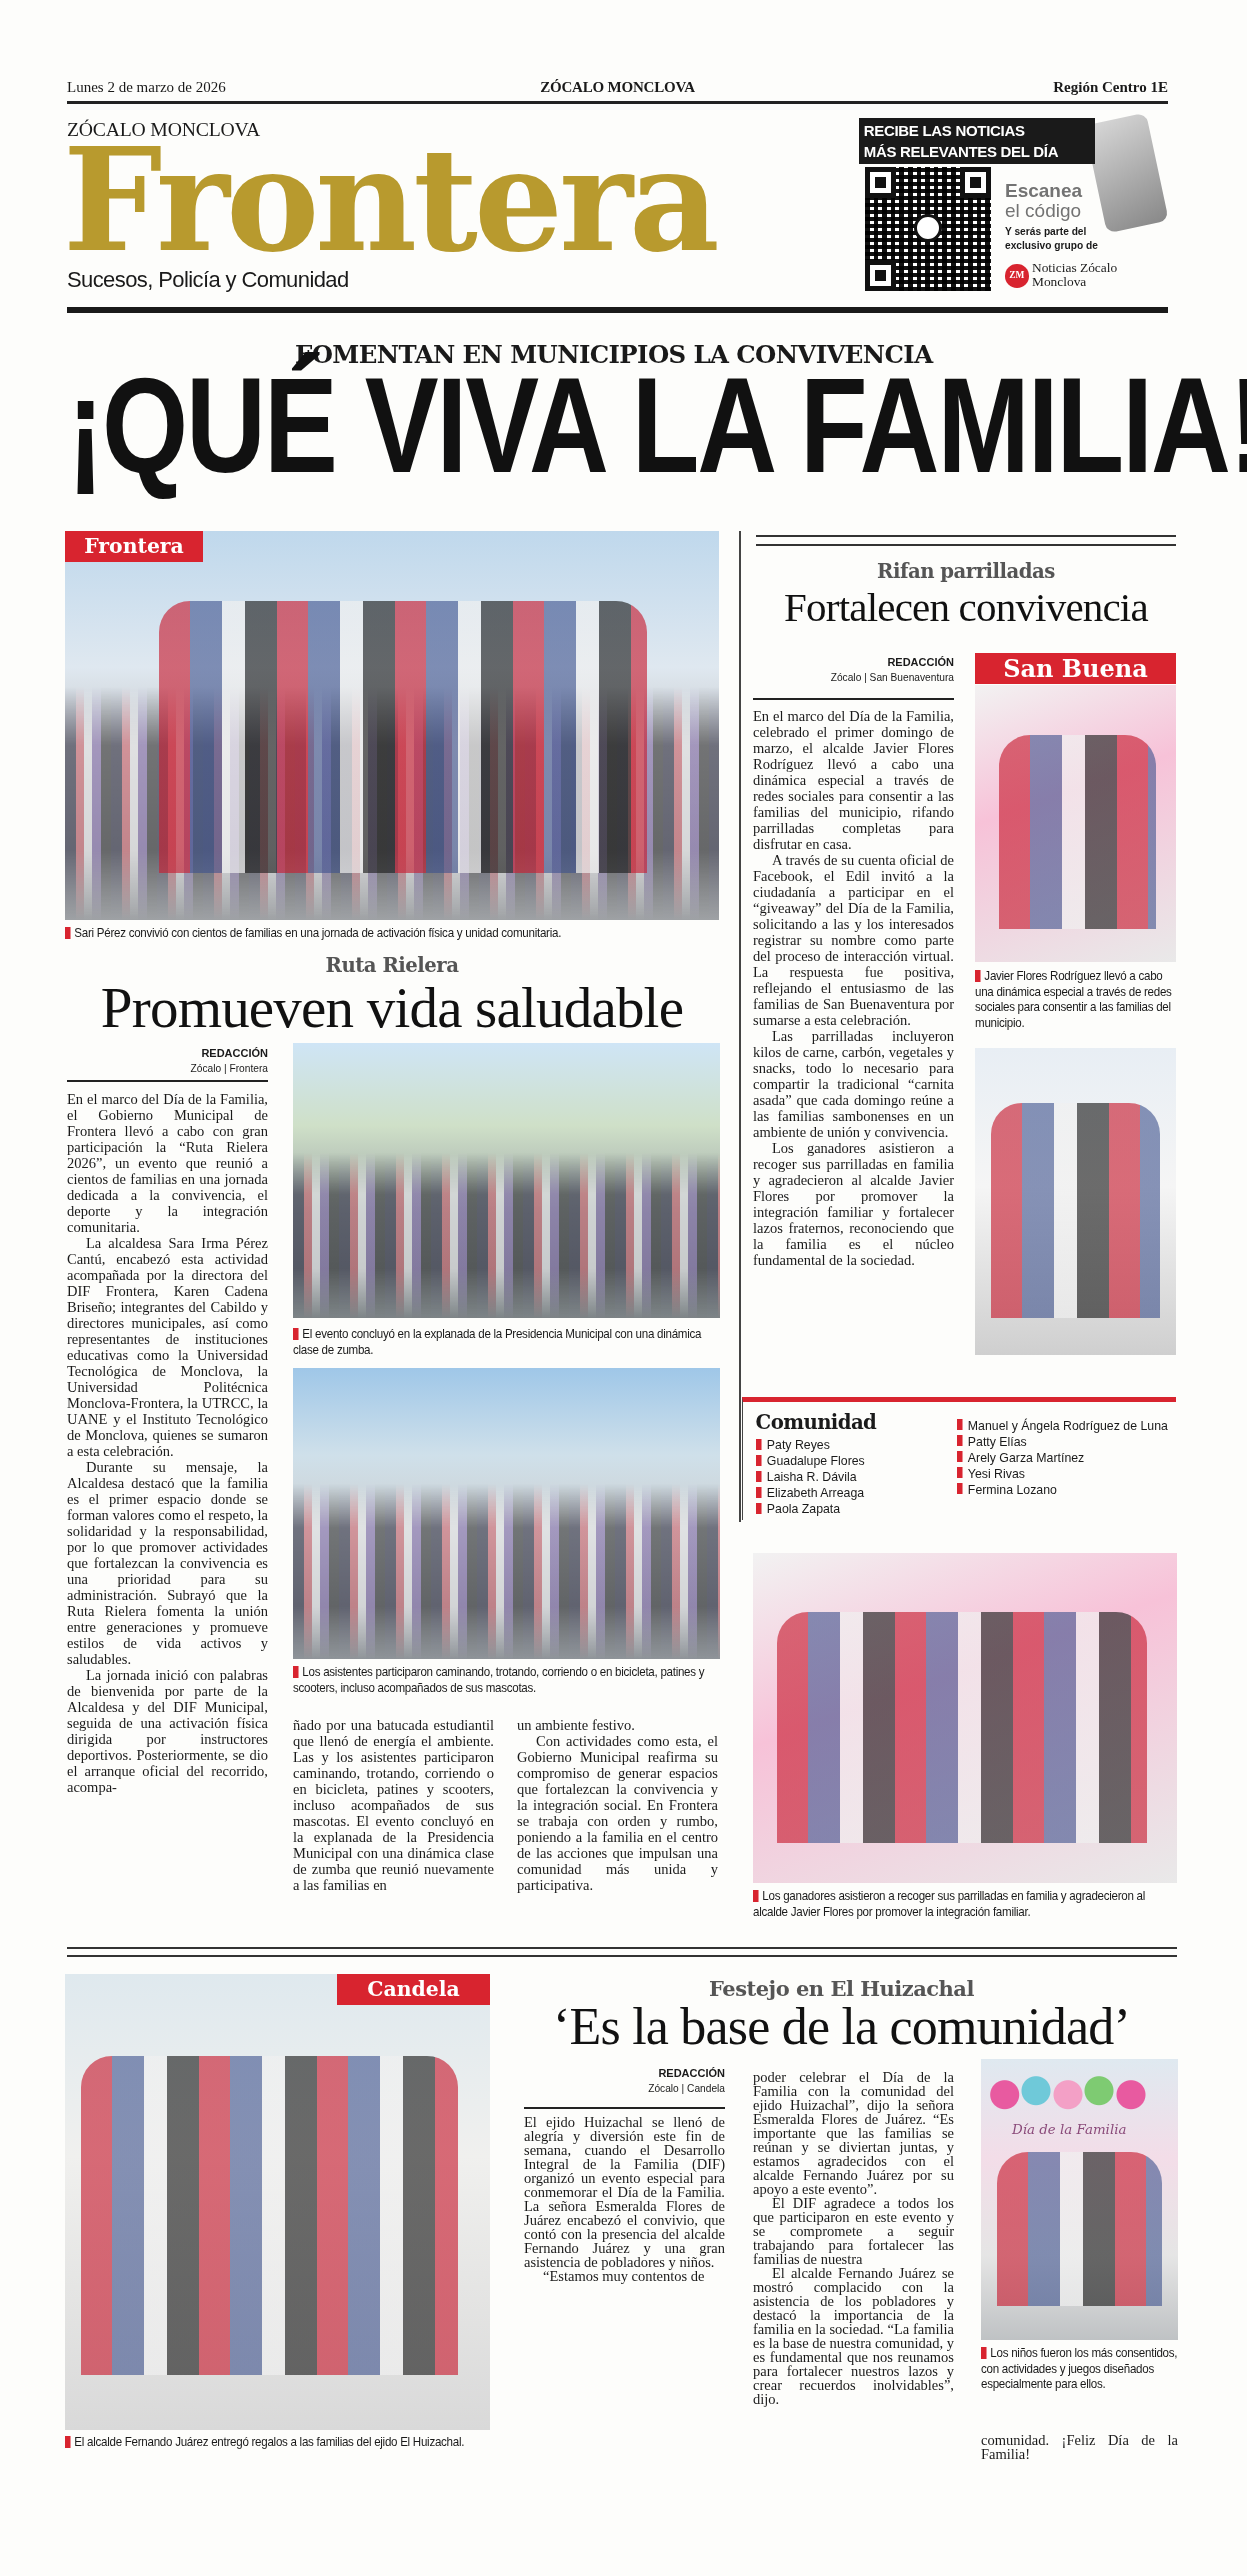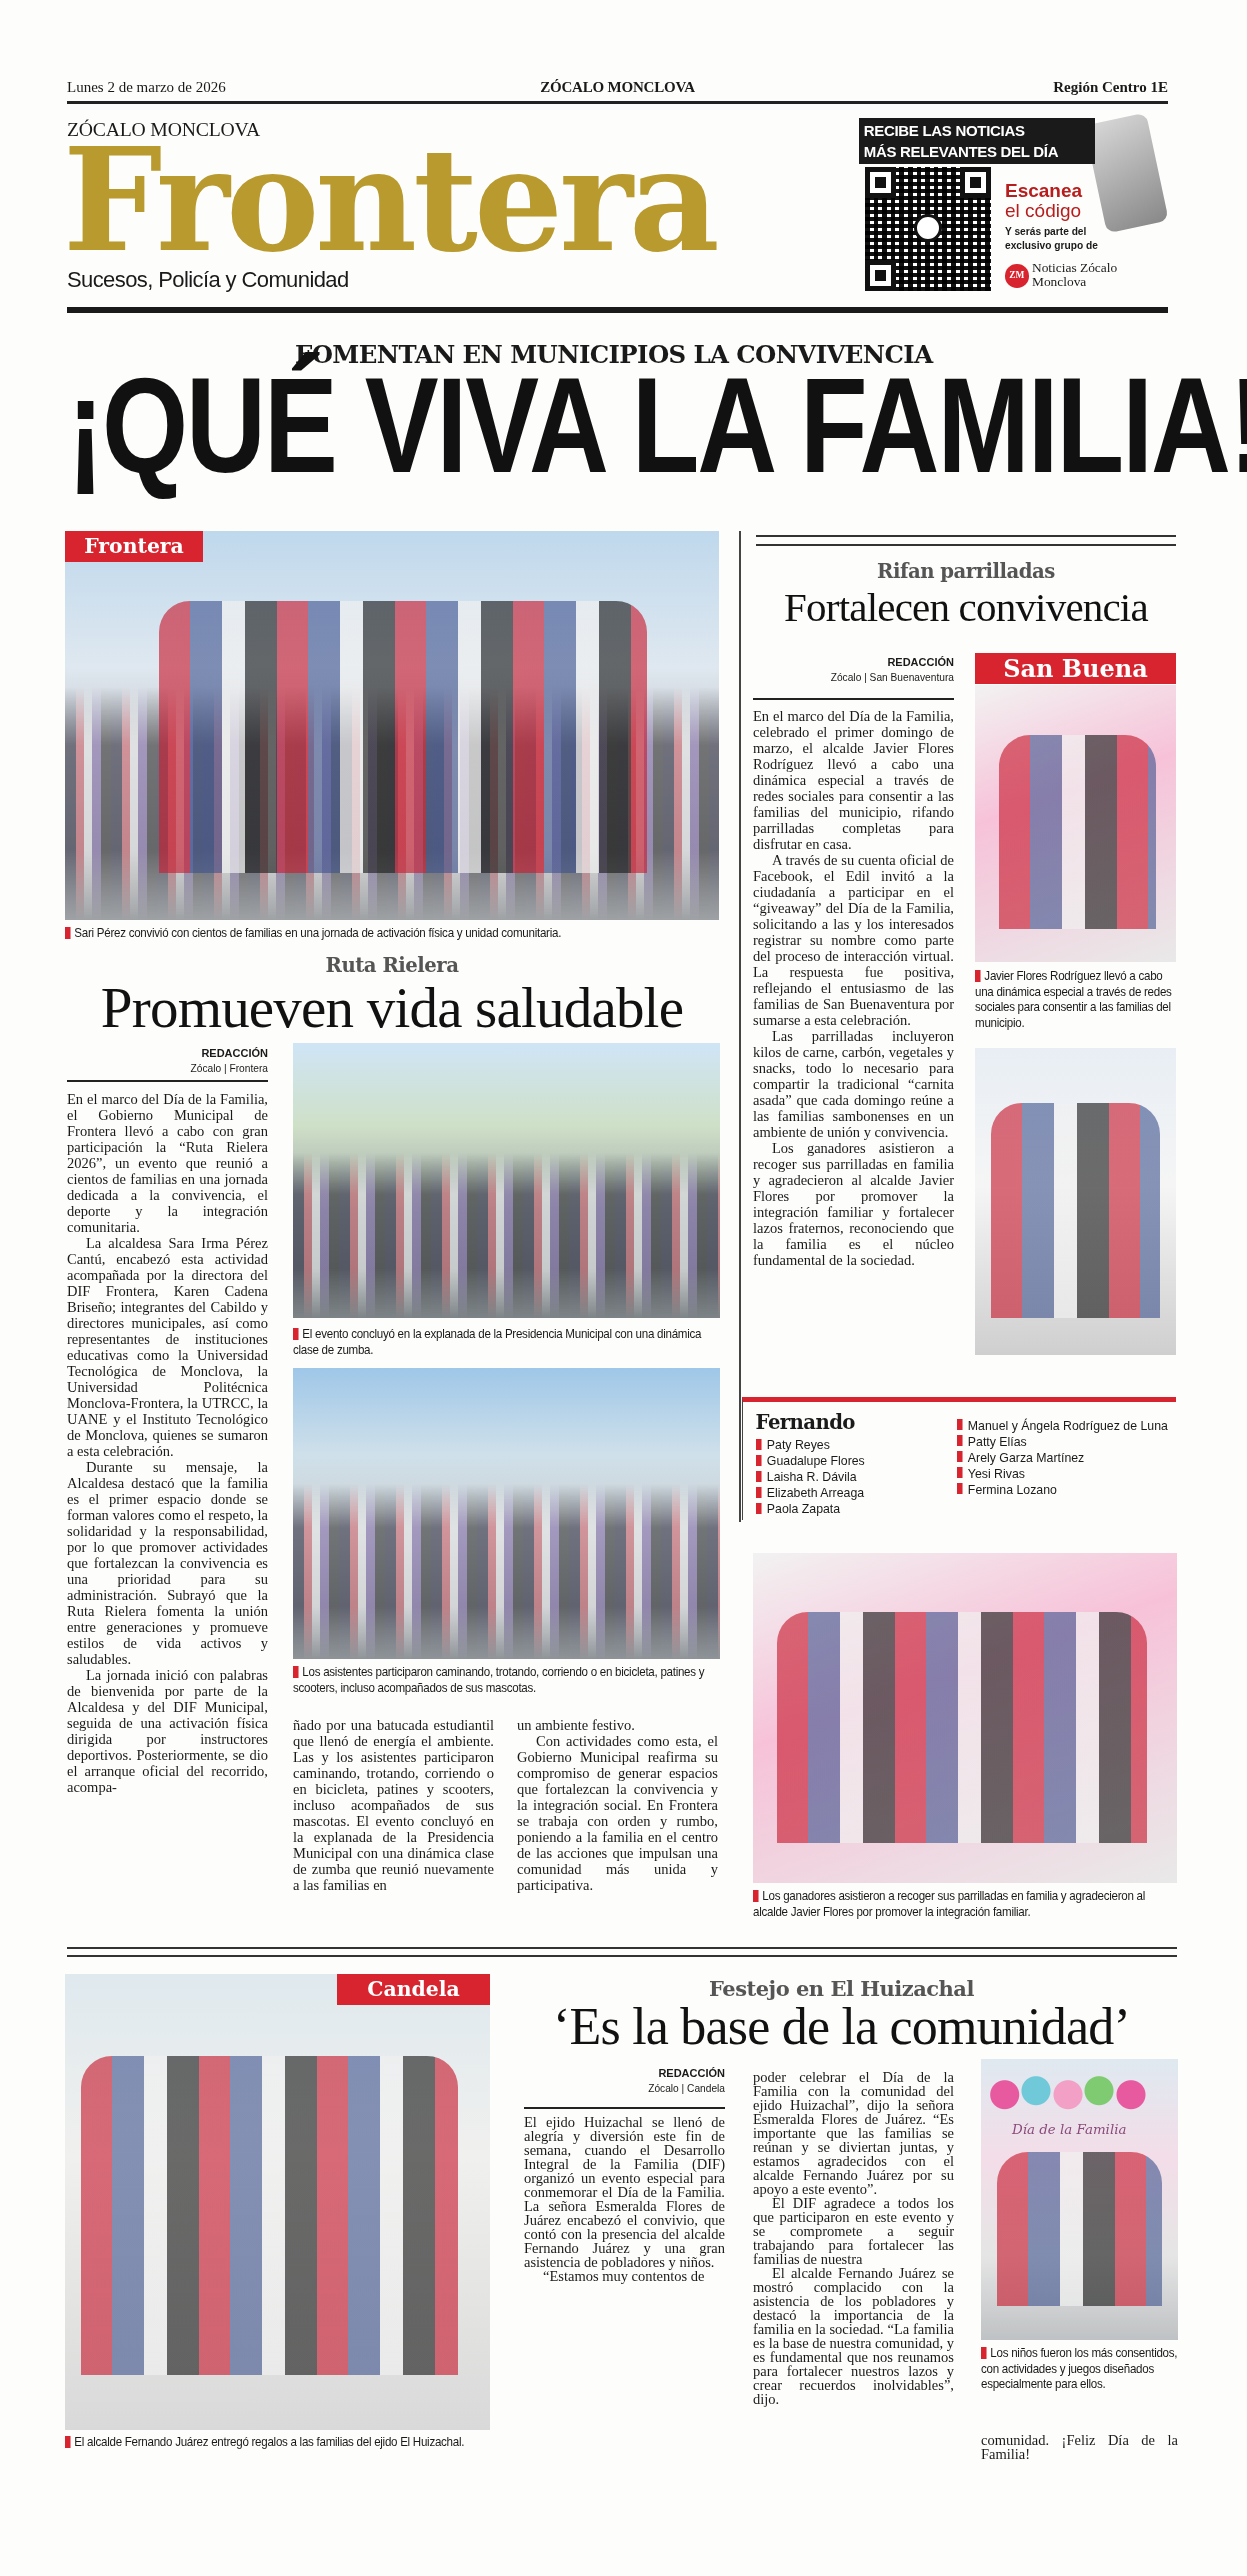--- a/index.html
+++ b/index.html
@@ -22,21 +22,21 @@
 
   
   .promo { left: 859px; top: 118px; width: 308px; height: 175px; }
   .promo-head { position: absolute; left: 0; top: 0; width: 236px; height: 46px; background: #1a1a1a; color: #fff; font-family: "Liberation Sans", sans-serif; font-weight: bold; font-size: 15px; line-height: 21px; padding: 1.6px 4.7px; letter-spacing: -0.3px; }
   .promo-qr { position: absolute; left: 6.3px; top: 49px; width: 126px; height: 124px; background:
       repeating-linear-gradient(90deg, #111 0 4.7px, #fff 4.7px 8.6px),
       repeating-linear-gradient(0deg, #111 0 3.9px, #fff 3.9px 7px); background-blend-mode: multiply; }
   .qr-corner { position: absolute; width: 31px; height: 31px; border: 5.5px solid #111; background: #fff; }
   .qr-corner::after { content: ""; position: absolute; left: 4.7px; top: 4.7px; width: 11px; height: 11px; background: #111; }
   .promo-phone { position: absolute; left: 236px; top: 0; width: 63px; height: 110px; border-radius: 9.4px; background: linear-gradient(160deg, #d8d8d8, #888); transform: rotate(-12deg); }
-  .promo-scan { position: absolute; left: 146px; top: 63px; color: #b91c1c; font-family: "Liberation Sans", sans-serif; font-weight: bold; font-size: 19px; line-height: 20.4px; }
+  .promo-scan { position: absolute; left: 146px; top: 63px; color: #737373; font-family: "Liberation Sans", sans-serif; font-weight: bold; font-size: 19px; line-height: 20.4px; }
   .promo-scan .s2 { font-weight: normal; }
   .promo-small { position: absolute; left: 146px; top: 107px; font-family: "Liberation Sans", sans-serif; font-weight: bold; font-size: 10.2px; line-height: 14px; }
   .promo-logo { position: absolute; left: 146px; top: 143px; width: 157px; height: 31px; }
   .zm-circle { position: absolute; left: 0; top: 3.1px; width: 23.6px; height: 23.6px; border-radius: 50%; background: #d8242f; color: #fff; font-size: 9.4px; font-weight: bold; line-height: 23.6px; text-align: center; font-family: "Liberation Serif", serif; }
   .zm-text { position: absolute; left: 27px; top: 0; font-size: 13.4px; line-height: 14px; font-family: "Liberation Serif", serif; }
 
   
   .kicker-main { left: 295px; top: 340px; font-family: "DejaVu Serif", serif; font-weight: bold; font-size: 24.4px; letter-spacing: -0.6px; }
   .headline { left: 67px; top: 358px; width: 1117px; font-family: "Liberation Sans", sans-serif; font-weight: bold; font-size: 135px; letter-spacing: -2.4px; line-height: 1; transform: scaleX(0.82); transform-origin: left top; white-space: nowrap; color: #111; }
 
@@ -202,21 +202,21 @@
   <div class="people" style="left:23.6px;width:157px;"></div>
 </div>
 <div class="abs caption" style="left:975px;top:969px;width:220px;">
   <span class="mk"></span><span>Javier Flores Rodríguez llevó a cabo una dinámica especial a través de redes sociales para consentir a las familias del municipio.</span>
 </div>
 <div class="abs photo ph-white" style="left:975px;top:1048px;width:201px;height:307px;">
   <div class="people" style="left:15.7px;width:169px;"></div>
 </div>
 
 <div class="abs winners-box">
-  <div class="winners-title">Fernando</div>
+  <div class="winners-title">Comunidad</div>
   <ul class="winners-list" style="left:12.6px;top:35px;">
     <li><span class="mk"></span><span>Paty Reyes</span></li>
     <li><span class="mk"></span><span>Guadalupe Flores</span></li>
     <li><span class="mk"></span><span>Laisha R. Dávila</span></li>
     <li><span class="mk"></span><span>Elizabeth Arreaga</span></li>
     <li><span class="mk"></span><span>Paola Zapata</span></li>
   </ul>
   <ul class="winners-list" style="left:214px;top:15.7px;width:236px;">
     <li><span class="mk"></span><span>Manuel y Ángela Rodríguez de Luna</span></li>
     <li><span class="mk"></span><span>Patty Elías</span></li>

